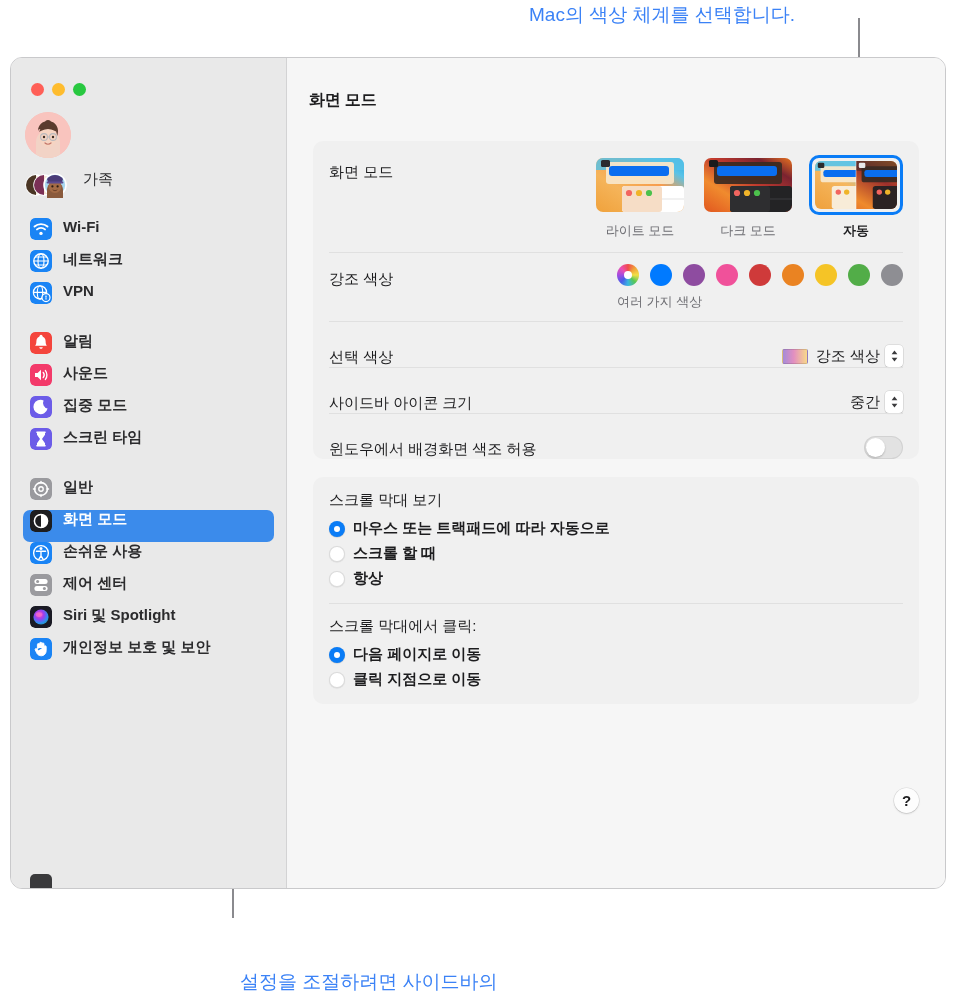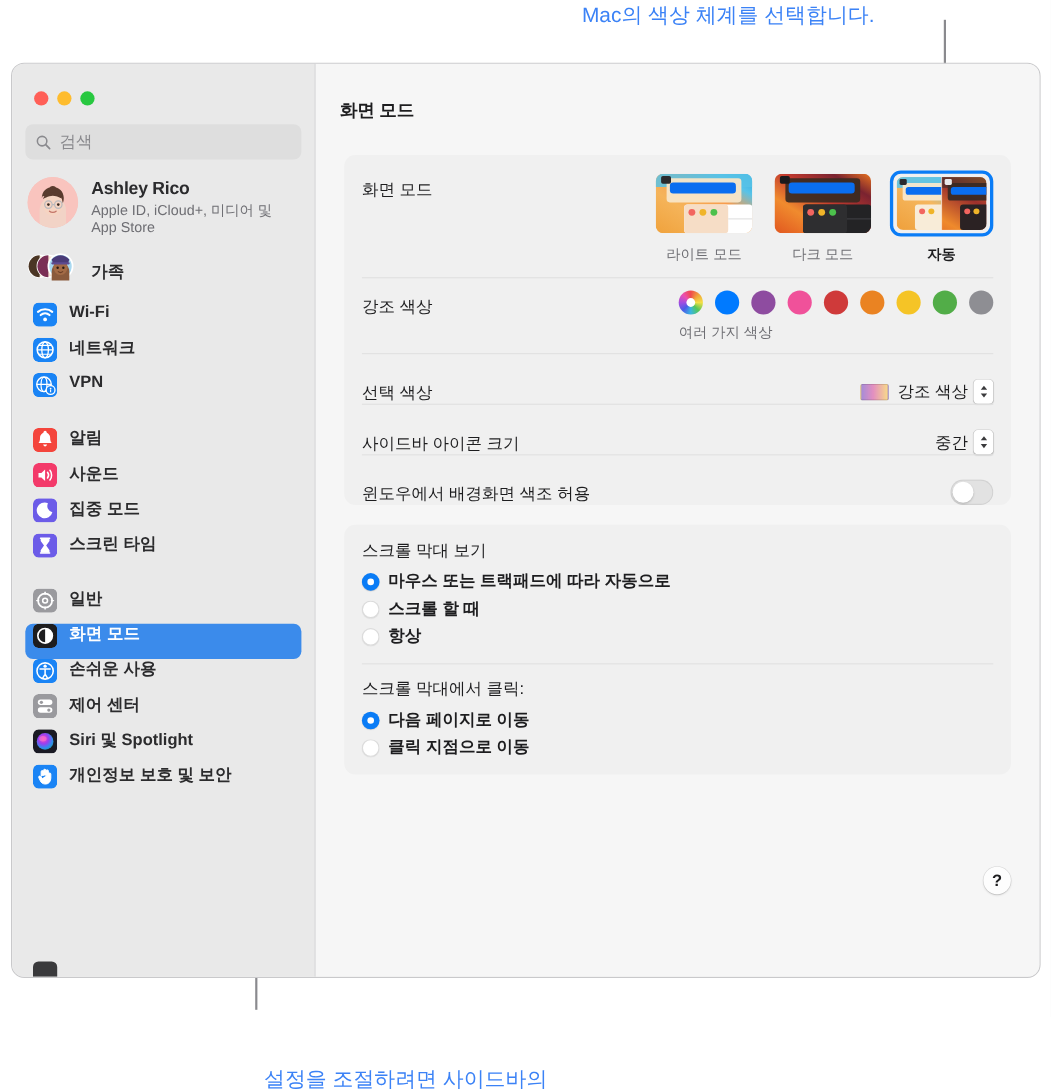--- a/index.html
+++ b/index.html
@@ -100,23 +100,22 @@
   #account-name {
     font-size: 16px; font-weight: 700; color: #2b2b2d;
     letter-spacing: -0.2px;
   }
   #account-sub {
     font-size: 13px; color: #6e6e73; line-height: 16px;
     margin-top: 2px; max-width: 180px;
   }
 
   #family-row {
-    display: flex; align-items: flex-end;
+    display: flex; align-items: flex-start;
     padding: 12px 12px 0 14px;
-    font-weight: bold;
   }
   #family-avatars { width: 46px; height: 30px; position: relative; flex: 0 0 auto; }
   #family-label { margin-left: 12px; font-size: 15px; color: #2b2b2d; }
 
   .sb-group { margin-top: 18px; }
   .sb-item {
     display: flex; align-items: flex-start;
     height: 32px;
     margin: 0 12px;
     padding: 0 7px;
@@ -317,48 +316,37 @@
   <div id="window">
 
     <div id="sidebar">
 
       <div id="traffic-lights">
         <div class="tl tl-red"></div>
         <div class="tl tl-yellow"></div>
         <div class="tl tl-green"></div>
       </div>
 
-      <div id="search-box">
-        <svg class="sicon" viewBox="0 0 16 16">
-          <circle cx="6.7" cy="6.7" r="4.6" fill="none" stroke="#8a8a8e" stroke-width="1.5"></circle>
-          <line x1="10.2" y1="10.2" x2="14" y2="14" stroke="#8a8a8e" stroke-width="1.7" stroke-linecap="round"></line>
-        </svg>
-        <span id="search-placeholder">검색</span>
-      </div>
 
       <div id="account-row">
         <div id="account-avatar">
           <svg viewBox="0 0 46 46" width="46" height="46">
             <circle cx="23" cy="23" r="23" fill="#f9c4be"></circle>
             <path d="M11 30c0-7 5.4-12 12-12s12 5 12 12v16H11z" fill="#f2d3c6"></path>
             <path d="M13 19c0-6 4.6-10 10-10s10 4 10 10c0 3-1 5-1 5l-1-6c-3 2-13 2-17-1z" fill="#5a3b2e"></path>
             <ellipse cx="23" cy="25" rx="9" ry="10" fill="#f6d4c2"></ellipse>
             <path d="M14 20c1.5-4 6-6 9-6s7.5 2 9 6c0 0-5-3-9-3s-9 3-9 3z" fill="#5a3b2e"></path>
             <circle cx="19" cy="25" r="3.4" fill="none" stroke="#b9b9bd" stroke-width="1.1"></circle>
             <circle cx="28" cy="25" r="3.4" fill="none" stroke="#b9b9bd" stroke-width="1.1"></circle>
             <line x1="22.4" y1="25" x2="24.6" y2="25" stroke="#b9b9bd" stroke-width="1.1"></line>
             <circle cx="19" cy="25" r="1.2" fill="#3a2a22"></circle>
             <circle cx="28" cy="25" r="1.2" fill="#3a2a22"></circle>
             <path d="M20 31c1.6 1.4 4.4 1.4 6 0" fill="none" stroke="#c4766a" stroke-width="1.2" stroke-linecap="round"></path>
             <circle cx="23" cy="11" r="3" fill="#5a3b2e"></circle>
           </svg>
-        </div>
-        <div id="account-text">
-          <div id="account-name">Ashley Rico</div>
-          <div id="account-sub">Apple ID, iCloud+, 미디어 및 App Store</div>
         </div>
       </div>
 
       <div id="family-row">
         <div id="family-avatars">
           <svg viewBox="0 0 46 30" width="46" height="30">
             <circle cx="11" cy="15" r="10" fill="#f2e2c8" stroke="#ffffff" stroke-width="1.5"></circle>
             <path d="M11 5a10 10 0 0 0 0 20z" fill="#4a3524"></path>
             <circle cx="19" cy="15" r="10" fill="#f6e4d2" stroke="#ffffff" stroke-width="1.5"></circle>
             <path d="M19 5a10 10 0 0 0 0 20z" fill="#7a2f55"></path>

